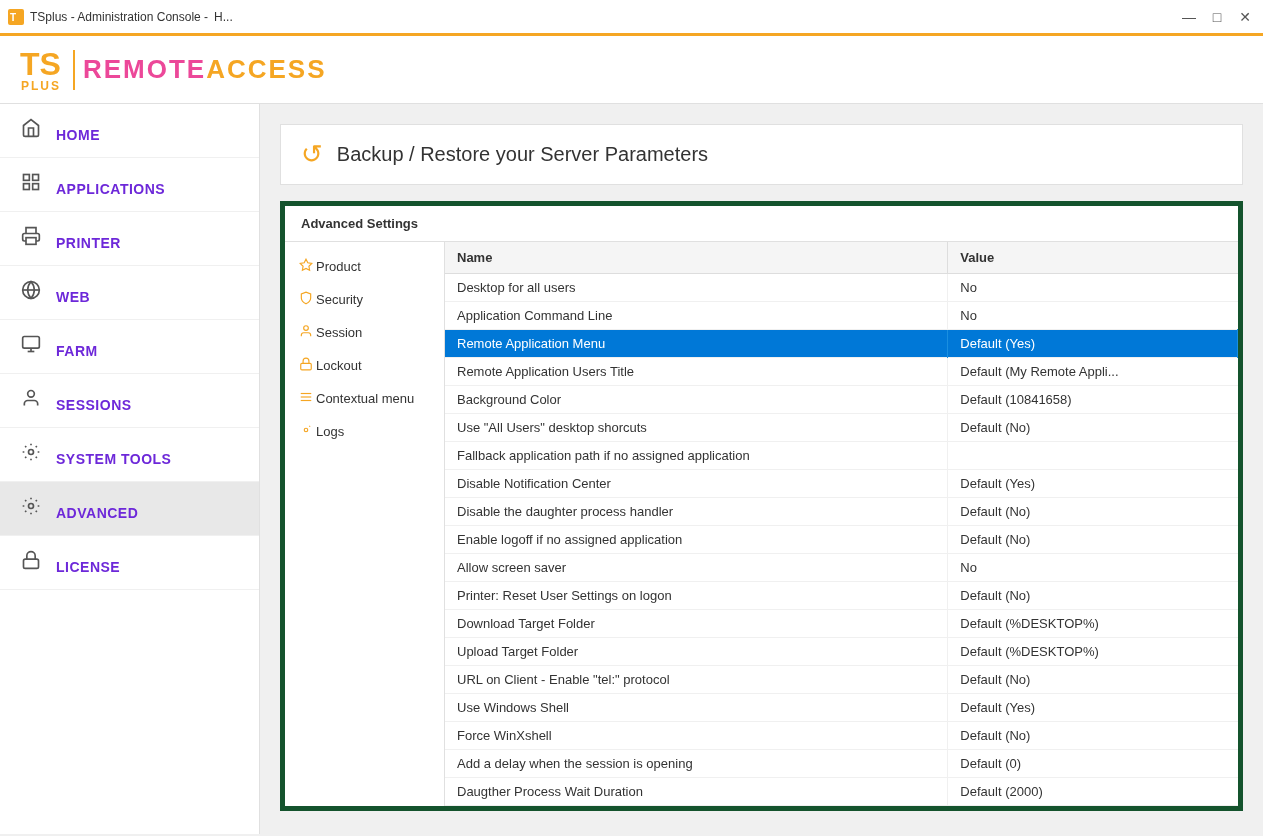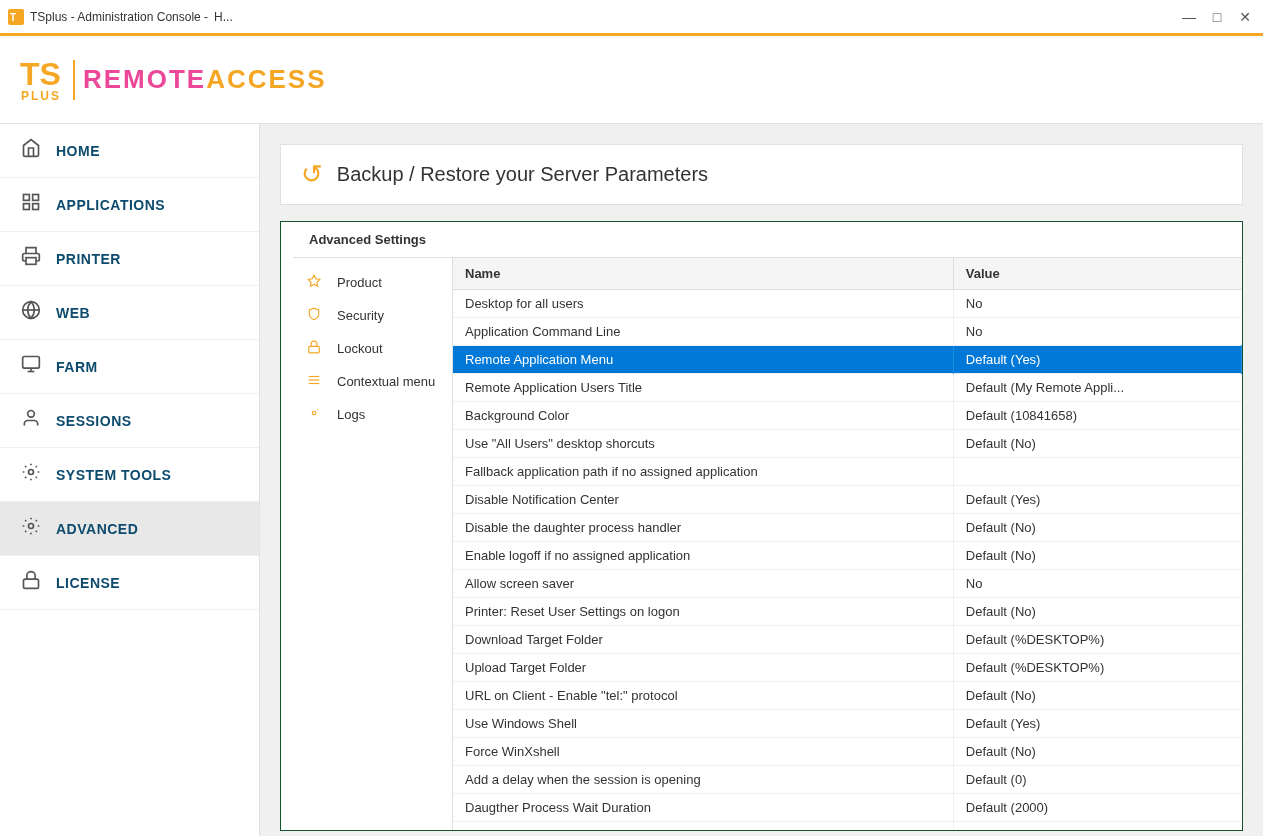--- a/index.html
+++ b/index.html
@@ -17,21 +17,21 @@
     }
     .title-bar-left { display: flex; align-items: center; gap: 6px; font-size: 12px; color: #333; }
     .title-bar-icon { width: 16px; height: 16px; }
     .title-bar-controls { display: flex; gap: 8px; }
     .title-bar-btn { width: 20px; height: 20px; border: none; background: none; cursor: pointer; font-size: 14px; color: #555; display: flex; align-items: center; justify-content: center; }
 
     
     .logo-area {
       background: #fff;
       padding: 10px 20px;
-      height: 88px;
+      height: 68px;
       display: flex;
       align-items: center;
       border-bottom: 1px solid #e0e0e0;
     }
     .logo-ts { display: flex; flex-direction: column; align-items: flex-end; margin-right: 4px; }
     .logo-ts-main { font-size: 32px; font-weight: 900; color: #f5a623; line-height: 1; }
     .logo-ts-sub { font-size: 12px; color: #f5a623; font-weight: bold; letter-spacing: 2px; line-height: 1; }
     .logo-separator { width: 2px; height: 40px; background: #f5a623; margin: 0 8px; }
     .logo-remote { font-size: 26px; font-weight: 900; color: #ec4899; letter-spacing: 2px; }
 
@@ -41,25 +41,25 @@
     
     .sidebar {
       width: 260px;
       background: #fff;
       border-right: 1px solid #e0e0e0;
       flex-shrink: 0;
       overflow-y: auto;
     }
     .sidebar-item {
       display: flex;
-      align-items: center;
+      align-items: flex-end;
       gap: 14px;
       padding: 14px 20px;
       cursor: pointer;
-      color: #0c4a6e;
+      color: #6d28d9;
       font-size: 14px;
       font-weight: 600;
       letter-spacing: 0.5px;
       border-bottom: 1px solid #f0f0f0;
     }
     .sidebar-item.active { background: #e8e8e8; }
     .sidebar-icon { font-size: 18px; color: #555; width: 22px; text-align: center; }
 
     
     .content-area {
@@ -78,25 +78,24 @@
       gap: 14px;
       margin-bottom: 16px;
       border: 1px solid #e0e0e0;
     }
     .page-header-icon { font-size: 22px; color: #f5a623; }
     .page-header-title { font-size: 20px; color: #333; font-weight: normal; }
 
     
     .settings-panel {
       background: #fff;
-      border: 1px solid #14532d;
+      border: 5px solid #14532d;
       height: calc(100% - 80px);
       display: flex;
       flex-direction: column;
-      padding-left: 12px;
     }
     .settings-header {
       padding: 10px 16px;
       font-weight: 600;
       font-size: 13px;
       color: #333;
       border-bottom: 1px solid #e0e0e0;
     }
     .settings-body {
       display: flex;
@@ -107,21 +106,21 @@
     
     .settings-nav {
       width: 160px;
       border-right: 1px solid #e0e0e0;
       padding: 8px 0;
       flex-shrink: 0;
     }
     .settings-nav-item {
       display: flex;
       align-items: center;
-      gap: 16px;
+      gap: 3px;
       padding: 8px 14px;
       cursor: pointer;
       font-size: 13px;
       color: #333;
     }
     .settings-nav-icon { font-size: 14px; color: #f5a623; }
 
     
     .table-area {
       flex: 1;
@@ -291,20 +290,27 @@
               <span>Product</span>
             </div>
             <div class="settings-nav-item">
               <span class="settings-nav-icon"><svg width="14" height="14" viewBox="0 0 24 24" fill="none" stroke="#f5a623" stroke-width="2">
                   <path d="M12 22s8-4 8-10V5l-8-3-8 3v7c0 6 8 10 8 10z"></path>
                 </svg></span>
               <span>Security</span>
             </div>
             <div class="settings-nav-item">
               <span class="settings-nav-icon"><svg width="14" height="14" viewBox="0 0 24 24" fill="none" stroke="#f5a623" stroke-width="2">
+                  <path d="M20 21v-2a4 4 0 0 0-4-4H8a4 4 0 0 0-4 4v2"></path>
+                  <circle cx="12" cy="7" r="4"></circle>
+                </svg></span>
+              <span>Session</span>
+            </div>
+            <div class="settings-nav-item">
+              <span class="settings-nav-icon"><svg width="14" height="14" viewBox="0 0 24 24" fill="none" stroke="#f5a623" stroke-width="2">
                   <rect x="3" y="11" width="18" height="11" rx="2"></rect>
                   <path d="M7 11V7a5 5 0 0 1 10 0v4"></path>
                 </svg></span>
               <span>Lockout</span>
             </div>
             <div class="settings-nav-item">
               <span class="settings-nav-icon"><svg width="14" height="14" viewBox="0 0 24 24" fill="none" stroke="#f5a623" stroke-width="2">
                   <line x1="3" y1="6" x2="21" y2="6"></line>
                   <line x1="3" y1="12" x2="21" y2="12"></line>
                   <line x1="3" y1="18" x2="21" y2="18"></line>

